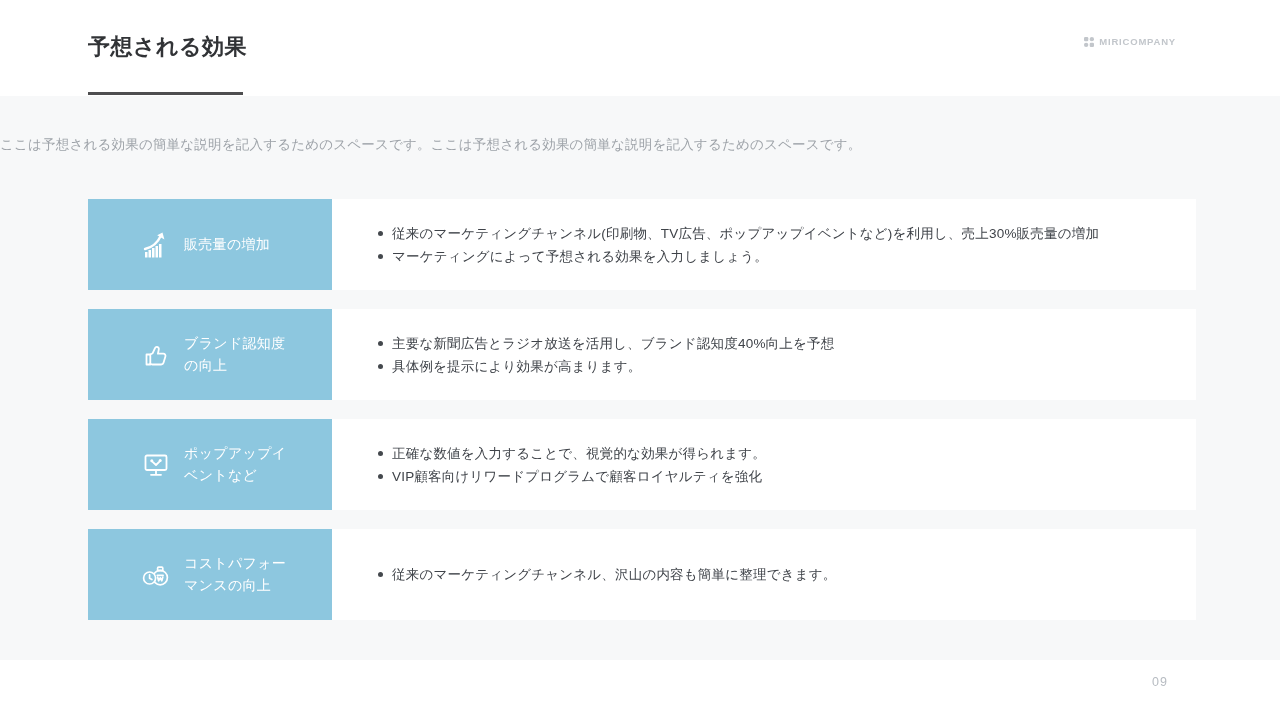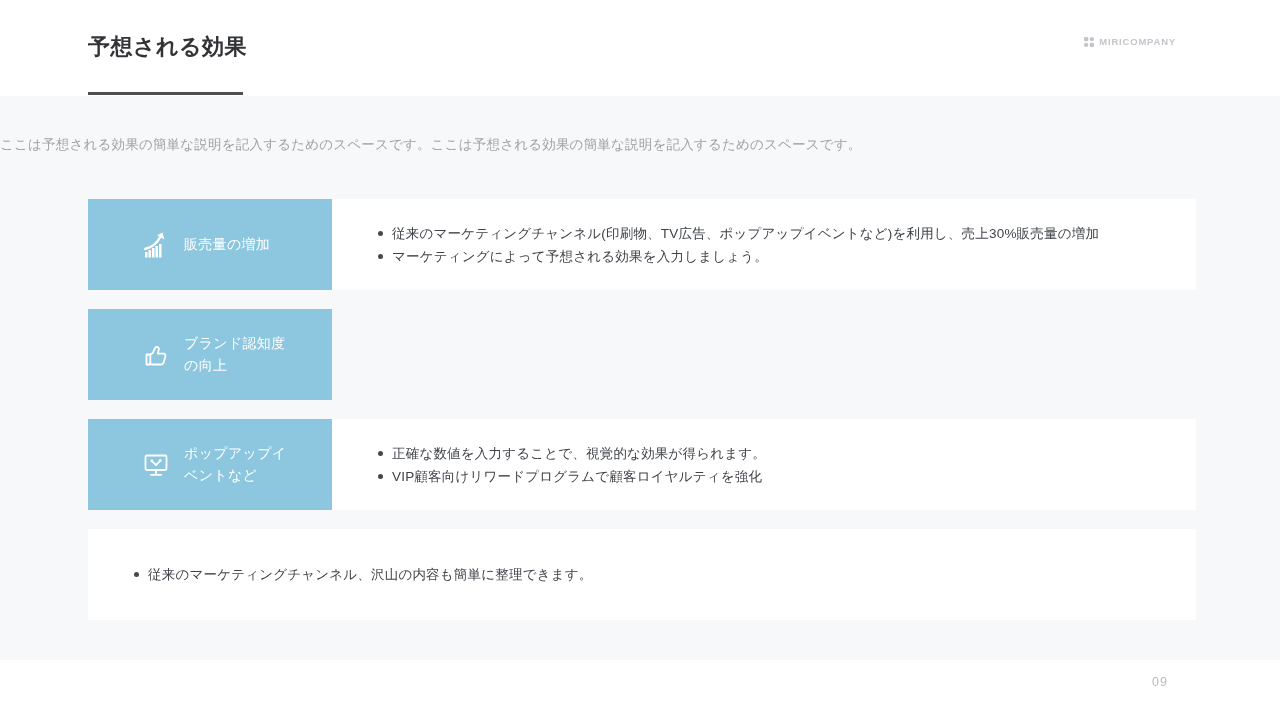--- a/index.html
+++ b/index.html
@@ -136,20 +136,24 @@
         <span class="icon">
           <svg width="30" height="30" viewBox="0 0 30 30">
             <g fill="none" stroke="#ffffff" stroke-width="1.8" stroke-linejoin="round" stroke-linecap="round">
               <rect x="5.5" y="14.5" width="3.8" height="10"></rect>
               <path d="M9.3 23.4 c 0.5 0.7 1.3 1.1 2.1 1.1 h 8.7 c 1.1 0 2.1 -0.7 2.4 -1.8 l 1.9 -6.2 c 0.4 -1.4 -0.6 -2.8 -2 -2.8 h -5.5 l 0.9 -4.3 c 0.3 -1.3 -0.7 -2.5 -2 -2.5 -0.8 0 -1.5 0.5 -1.8 1.2 l -2.3 5.1 -2.4 1.3"></path>
             </g>
           </svg>
         </span>
         <span class="label">ブランド認知度の向上</span>
       </div>
+      <div class="content-box">
+        <div class="bullet">主要な新聞広告とラジオ放送を活用し、ブランド認知度40%向上を予想</div>
+        <div class="bullet">具体例を提示により効果が高まります。</div>
+      </div>
     </div>
 
     <div class="row">
       <div class="label-box">
         <span class="icon">
           <svg width="30" height="30" viewBox="0 0 30 30">
             <g fill="none" stroke="#ffffff" stroke-width="1.8" stroke-linecap="round" stroke-linejoin="round">
               <rect x="4.5" y="5.5" width="21" height="14.5" rx="1.5"></rect>
               <path d="M15 20 v 3.8"></path>
               <path d="M10 24.8 h 10"></path>
@@ -161,20 +165,35 @@
         </span>
         <span class="label">ポップアップイベントなど</span>
       </div>
       <div class="content-box">
         <div class="bullet">正確な数値を入力することで、視覚的な効果が得られます。</div>
         <div class="bullet">VIP顧客向けリワードプログラムで顧客ロイヤルティを強化</div>
       </div>
     </div>
 
     <div class="row">
+      <div class="label-box">
+        <span class="icon">
+          <svg width="30" height="30" viewBox="0 0 30 30">
+            <g fill="none" stroke="#ffffff" stroke-width="1.7" stroke-linecap="round" stroke-linejoin="round">
+              <rect x="16.6" y="7.2" width="5.2" height="3.4" rx="1"></rect>
+              <circle cx="19.2" cy="17.6" r="7.2"></circle>
+              <path d="M16.3 15.3 h 5.8"></path>
+              <path d="M16.6 17 l 1 3.8 1.6 -3 1.6 3 1 -3.8"></path>
+            </g>
+            <circle cx="8.6" cy="18" r="6" fill="#8dc7df" stroke="#ffffff" stroke-width="1.7"></circle>
+            <path d="M8.6 14.8 v 3.4 l 2.3 1.3" fill="none" stroke="#ffffff" stroke-width="1.7" stroke-linecap="round" stroke-linejoin="round"></path>
+          </svg>
+        </span>
+        <span class="label">コストパフォーマンスの向上</span>
+      </div>
       <div class="content-box">
         <div class="bullet">従来のマーケティングチャンネル、沢山の内容も簡単に整理できます。</div>
       </div>
     </div>
 
   </div>
 
   <span class="page-number">09</span>
 
 </div>

